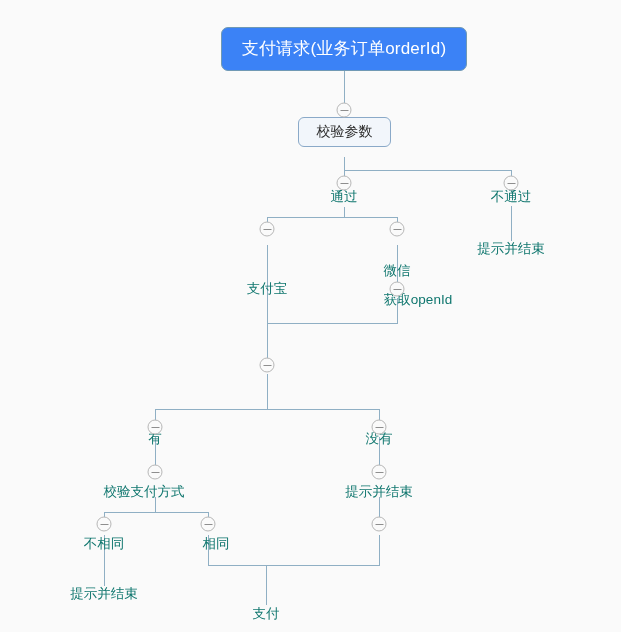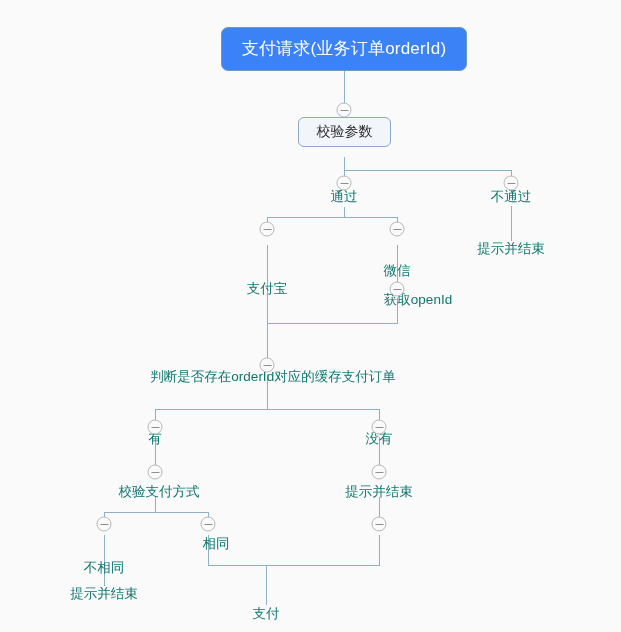--- a/index.html
+++ b/index.html
@@ -140,31 +140,30 @@
   <div class="text-node" style="left:511px; top:190px;">不通过</div>
 
   <div class="text-node" style="left:511px; top:242px;">提示并结束</div>
 
   <div class="text-node" style="left:267px; top:252px;margin-top:30px;">支付宝</div>
 
   <div class="text-node" style="left:397px; top:240px;margin-top:24px;">微信</div>
 
   <div class="text-node" style="left:418px; top:293px;">获取openId</div>
 
-  <div class="text-node" style="left:273px; top:370px;">判断是否存在orderId对应的缓存支付订单</div>
 
   <div class="text-node" style="left:155px; top:432px;">有</div>
 
   <div class="text-node" style="left:379px; top:432px;">没有</div>
 
-  <div class="text-node" style="left:159px; top:485px;">校验支付方式</div>
+  <div class="text-node" style="left:144px; top:485px;">校验支付方式</div>
 
   <div class="text-node" style="left:379px; top:485px;">提示并结束</div>
 
-  <div class="text-node" style="left:104px; top:537px;margin-top:24px;">不相同</div>
+  <div class="text-node" style="left:104px; top:537px;">不相同</div>
 
   <div class="text-node" style="left:216px; top:537px;">相同</div>
 
   <div class="text-node" style="left:104px; top:587px;">提示并结束</div>
 
 
   <div class="text-node" style="left:266px; top:607px;">支付</div>
 
   <div class="toggle" style="left:344px; top:110px;"></div>
   <div class="toggle" style="left:344px; top:183px;"></div>

